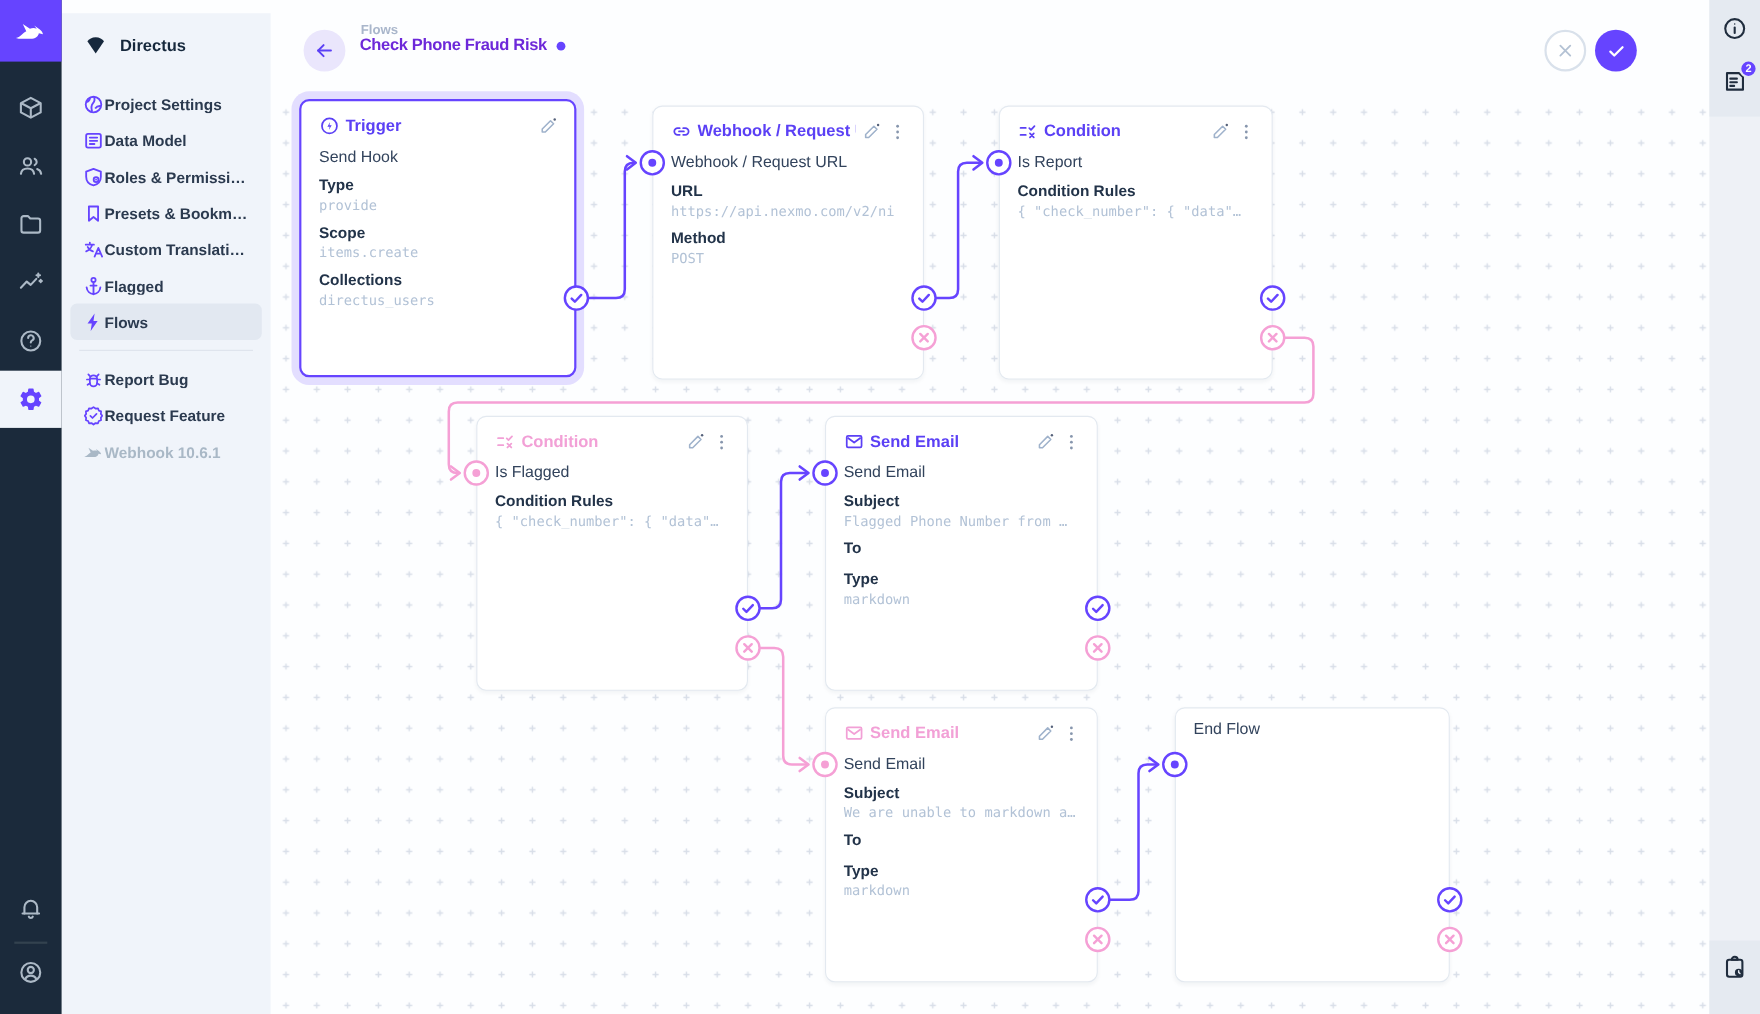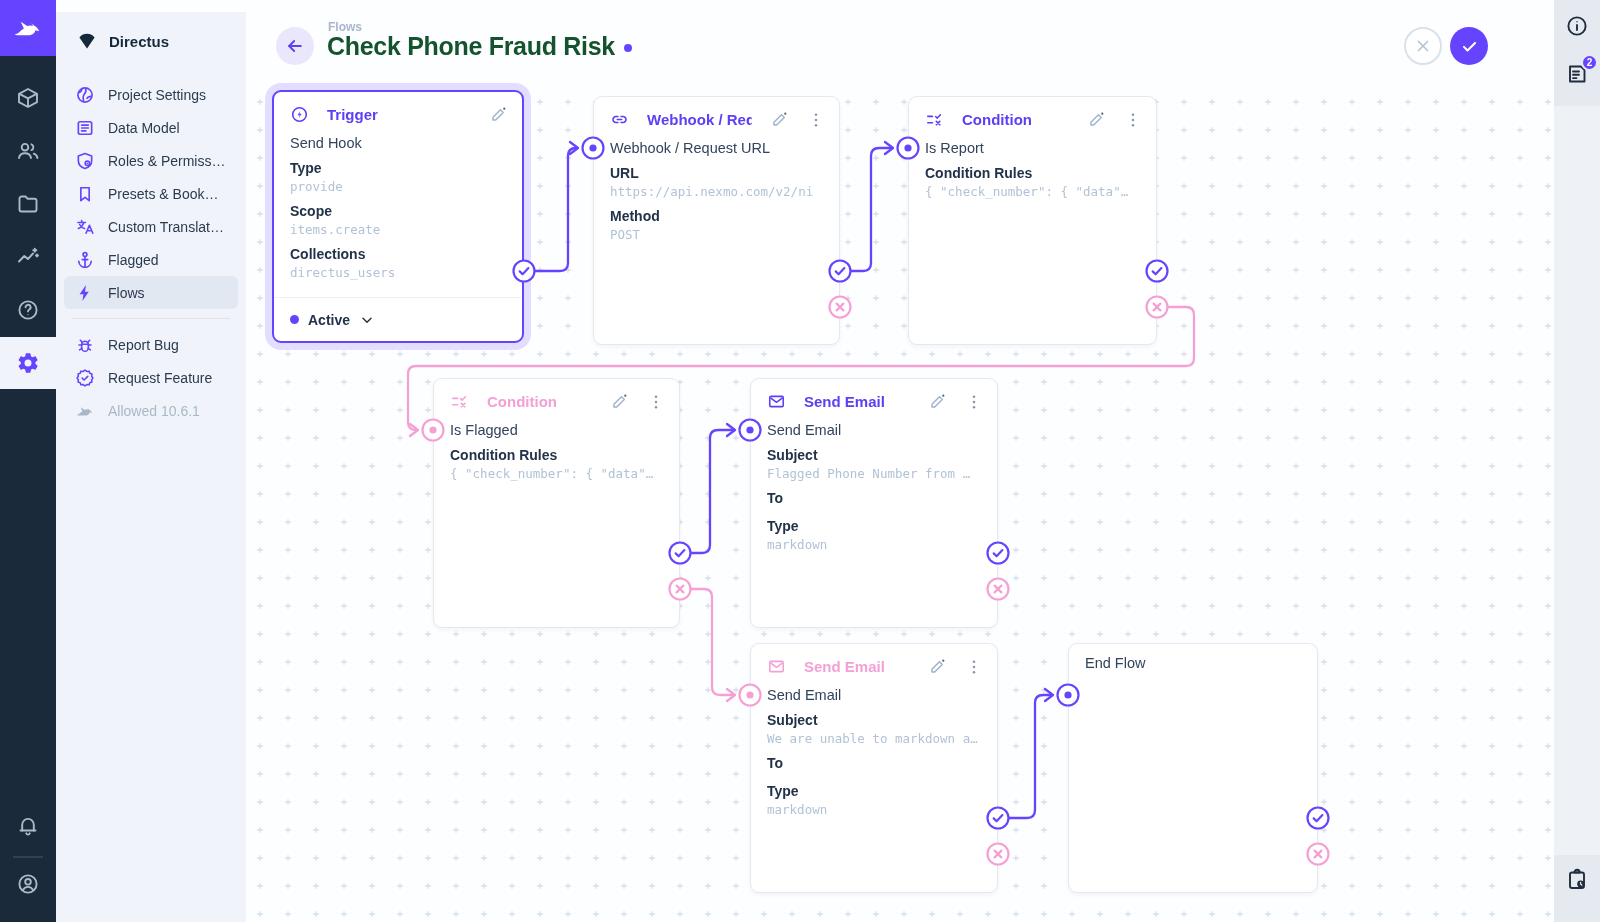--- a/index.html
+++ b/index.html
@@ -14,57 +14,57 @@
   .module-bar { position:absolute; left:0; top:0; width:56px; height:922px; background:#1B2A3B; z-index:40; }
   .logo-block { width:56px; height:56px; background:#6644FF; display:flex; align-items:center; justify-content:center; }
   .mod-btn { position:absolute; left:0; width:56px; height:52px; display:flex; align-items:center; justify-content:center; color:#ACB9C6; }
   .mod-btn.active { background:#F0F4FA; color:#6644FF; }
   .mod-divider { position:absolute; left:13px; width:30px; border-top:2px solid #33424F; }
 
   
   .nav { position:absolute; left:56px; top:12px; width:190px; height:922px; background:#F0F4FA; z-index:35; }
   .nav-header { height:58px; display:flex; align-items:center; gap:11px; padding-left:20px; color:#16283C; font-size:15px; font-weight:700; }
   .nav-items { padding-top:8px; }
-  .nav-item { height:33px; margin:0 8px; padding:0 11px; border-radius:6px; display:flex; align-items:center; gap:13px; color:#2B3A4F; font-size:14px; }
+  .nav-item { height:33px; margin:0 8px; padding:0 11px; border-radius:6px; display:flex; align-items:center; color:#2B3A4F; font-size:14px;font-weight:bold; }
   .nav-item .nicon { width:20px; height:20px; color:#6644FF; flex:none; }
   .nav-item.active { background:#E2E8F1; }
   .nav-item .lbl { white-space:nowrap; overflow:hidden; text-overflow:ellipsis; }
   .nav-divider { height:1px; background:#DDE3EC; margin:9px 16px; }
   .nav-item.muted, .nav-item.muted .nicon { color:#A9B8C6; }
 
   
   .rail { position:absolute; right:0; top:0; width:46px; height:922px; background:#EEF1F6; z-index:40; }
   .rail-top { position:relative; height:106px; background:#E5EAF1; }
   .rail-icon { position:absolute; left:50%; transform:translateX(-50%); color:#202D3E; }
   .badge { position:absolute; top:-8px; right:-9px; min-width:17px; height:17px; border-radius:9px; background:#6644FF;
            color:#fff; font-size:10px; font-weight:700; display:flex; align-items:center; justify-content:center;
            border:2px solid #E5EAF1; }
   .rail-bottom { position:absolute; bottom:0; width:46px; height:67px; background:#E5EAF1; }
 
   
   .main { position:absolute; left:246px; top:0; width:1308px; height:922px; background:#FDFEFF; }
   .back-btn { position:absolute; left:30px; top:27px; width:38px; height:38px; border-radius:50%; background:#EAE6FC;
               color:#5B40F5; display:flex; align-items:center; justify-content:center; z-index:20; }
   .crumb { position:absolute; left:82px; top:20px; font-size:12px; font-weight:700; color:#A9B6CB; z-index:20; }
-  .page-title { position:absolute; left:81px; top:32px; font-size:25px; font-weight:700; color:#14532d;
+  .page-title { position:absolute; left:81px; top:32px; font-size:15px; font-weight:700; color:#6d28d9;
                 letter-spacing:-0.3px; z-index:20; display:flex; align-items:center; gap:9px; }
   .unsaved-dot { width:8px; height:8px; border-radius:50%; background:#6644FF; margin-top:3px; }
   .circle-btn { position:absolute; top:27px; width:38px; height:38px; border-radius:50%; display:flex;
                 align-items:center; justify-content:center; z-index:20; }
   .btn-discard { left:1158px; background:#fff; border:2px solid #D9E1EB; color:#B4C2D4; }
   .btn-save { left:1204px; background:#6644FF; color:#fff; }
 
   
   .grid-svg, .connector-svg { position:absolute; left:0; top:88px; }
   .connector-svg { z-index:12; pointer-events:none; }
 
   .panel { position:absolute; background:#fff; border:1px solid #E3E9F0; border-radius:9px;
            box-shadow:0 2px 4px rgba(23,41,64,.05); z-index:10; }
   .panel.selected { border:2px solid #6644FF; box-shadow:0 0 0 7px rgba(102,68,255,.17); }
-  .p-head { display:flex; align-items:center; gap:18px; padding:13px 14px 0 16px; }
+  .p-head { display:flex; align-items:center; gap:5px; padding:13px 14px 0 16px; }
   .hicon { width:19px; height:19px; color:#5B40F5; flex:none; }
   .p-title { font-size:15px; font-weight:700; color:#5B40F5; flex:1; white-space:nowrap; overflow:hidden; }
   .panel.pink .p-title, .panel.pink .hicon { color:#F2A0D6; }
   .p-edit { width:19px; height:19px; color:#9FB2CB; flex:none; }
   .p-menu { width:18px; height:18px; color:#8796AD; flex:none; }
   .p-body { padding:0 16px; }
   .p-name { margin-top:11px; font-size:14.5px; color:#32435C; }
   .p-flabel { margin-top:9px; font-size:14px; font-weight:700; color:#223349; }
   .p-fvalue { margin-top:3px; font-family:"DejaVu Sans Mono", monospace; font-size:12.5px; color:#B2C2D6;
               white-space:nowrap; overflow:hidden; }
@@ -135,27 +135,20 @@
     </div>
     <div class="p-body">
       <div class="p-name">Send Hook</div>
       <div class="p-flabel">Type</div>
       <div class="p-fvalue">provide</div>
       <div class="p-flabel">Scope</div>
       <div class="p-fvalue">items.create</div>
       <div class="p-flabel">Collections</div>
       <div class="p-fvalue">directus_users</div>
     </div>
-    <div class="p-footer">
-      <span class="status-dot"></span>
-      <span class="p-status">Active</span>
-      <svg width="16" height="16" viewBox="0 0 24 24" fill="none" stroke="#223349" stroke-width="2.2" stroke-linecap="round" stroke-linejoin="round">
-          <path d="M6 9.5l6 6 6-6"></path>
-        </svg>
-    </div>
   </div>
 
   <div class="panel" id="panel-webhook">
     <div class="p-head">
       <span class="hicon">
         <svg width="19" height="19" viewBox="0 0 24 24" fill="none" stroke="currentColor" stroke-width="2" stroke-linecap="round">
             <path d="M9.2 12h5.6"></path>
             <path d="M10 8.2H7.6a3.8 3.8 0 1 0 0 7.6H10"></path>
             <path d="M14 8.2h2.4a3.8 3.8 0 1 1 0 7.6H14"></path>
           </svg>
@@ -522,21 +515,21 @@
           </svg>
         </span>
       <span class="lbl">Request Feature</span>
     </div>
     <div class="nav-item muted">
       <span class="nicon">
           <svg width="20" height="20" viewBox="0 0 32 32" fill="currentColor">
             <path d="M2.5 22.5c4.6-1 6.2-4.6 9.4-6.1l-3.2-6.6 6.5 4.3c2-.7 4.3-.8 6.2 0l-2.3-2.9 5.1 3.7c1.5 1.2 2.4 2.5 2.9 4.3l-3.8-.9c-.5 3.2-3.3 5-7.4 5H5z"></path>
           </svg>
         </span>
-      <span class="lbl">Allowed 10.6.1</span>
+      <span class="lbl">Webhook 10.6.1</span>
     </div>
   </div>
 </div>
 
 <div class="module-bar">
   <div class="logo-block">
     <svg width="32" height="32" viewBox="0 0 32 32">
         <path fill="#fff" d="M2.5 22.5c4.6-1 6.2-4.6 9.4-6.1l-3.2-6.6 6.5 4.3c2-.7 4.3-.8 6.2 0l-2.3-2.9 5.1 3.7c1.5 1.2 2.4 2.5 2.9 4.3l-3.8-.9c-.5 3.2-3.3 5-7.4 5H5z"></path>
       </svg>
   </div>

